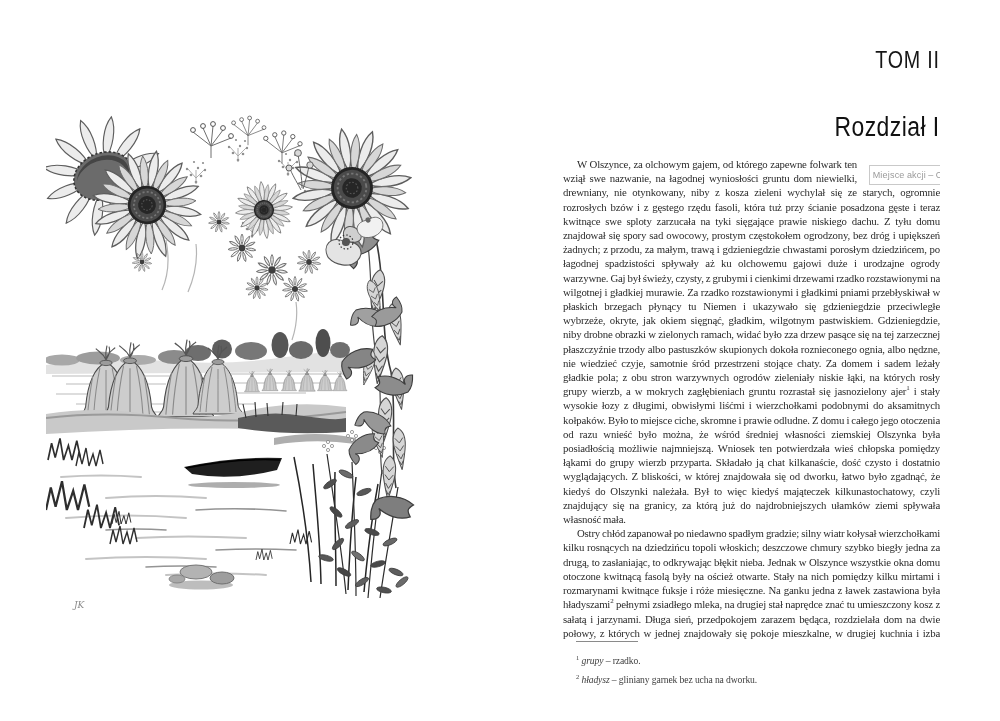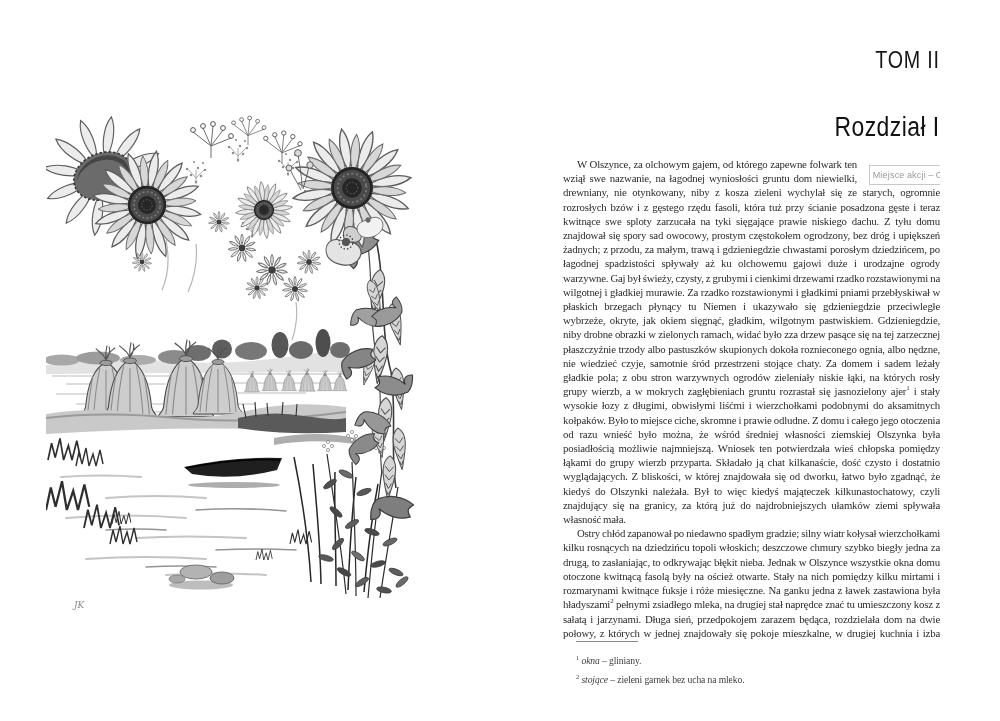--- a/index.html
+++ b/index.html
@@ -330,19 +330,19 @@
   </p>
   <p>
     <span>Ostry chłód zapanował po niedawno spadłym gradzie; silny wiatr kołysał wierzchołkami kilku rosnących na dziedzińcu topoli włoskich; deszczowe chmury szybko biegły jedna za drugą, to zasłaniając, to odkrywając błękit nieba. Jednak w Olszynce wszystkie okna domu otoczone kwitnącą fasolą były na oścież otwarte. Stały na nich pomiędzy kilku mirtami i rozmarynami kwitnące fuksje i róże miesięczne. Na ganku jedna z ławek zastawiona była hładyszami</span><sup>2</sup><span> pełnymi zsiadłego mleka, na drugiej stał naprędce znać tu umieszczony kosz z sałatą i jarzynami. Długa sień, przedpokojem zarazem będąca, rozdzielała dom na dwie połowy, z których w jednej znajdowały się pokoje mieszkalne, w drugiej kuchnia i izba czeladna. W głębi sieni wielki zamek wiszący u drzwi niskich i wąskich oznaj-</span>
   </p>
 </div>
 
 <footer class="footnotes">
   <hr class="footnote-rule">
   <div class="fn">
     <sup>1</sup>
-    <i>okna</i><span> – gliniany.</span>
+    <i>grupy</i><span> – rzadko.</span>
   </div>
   <div class="fn">
     <sup>2</sup>
-    <i>stojące</i><span> – zieleni garnek bez ucha na mleko.</span>
+    <i>hładysz</i><span> – gliniany garnek bez ucha na dworku.</span>
   </div>
 </footer>
 
 </body></html>

